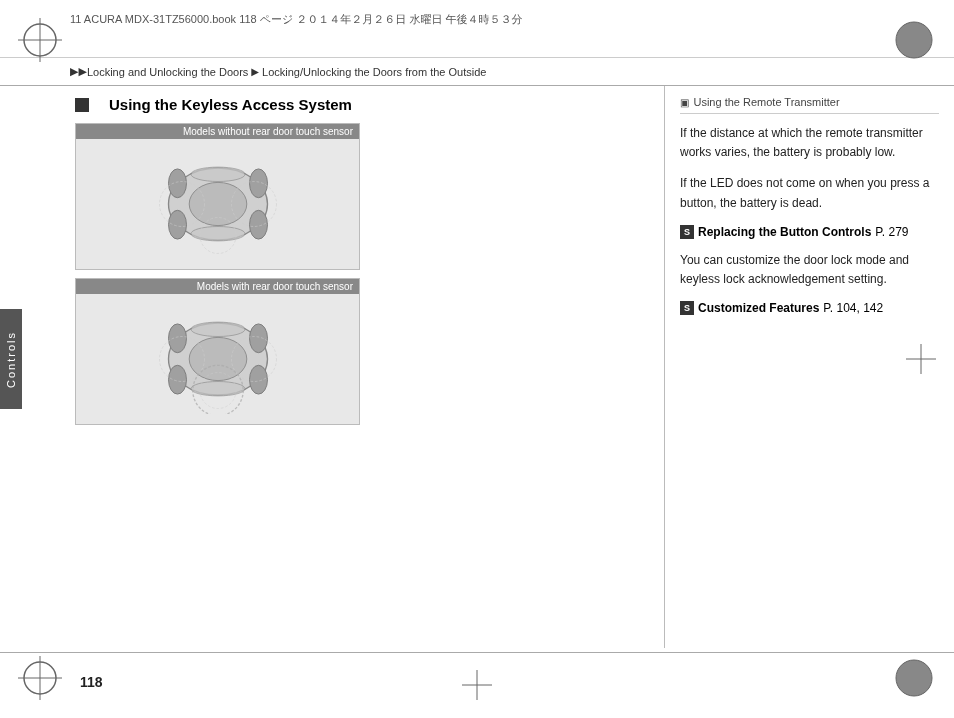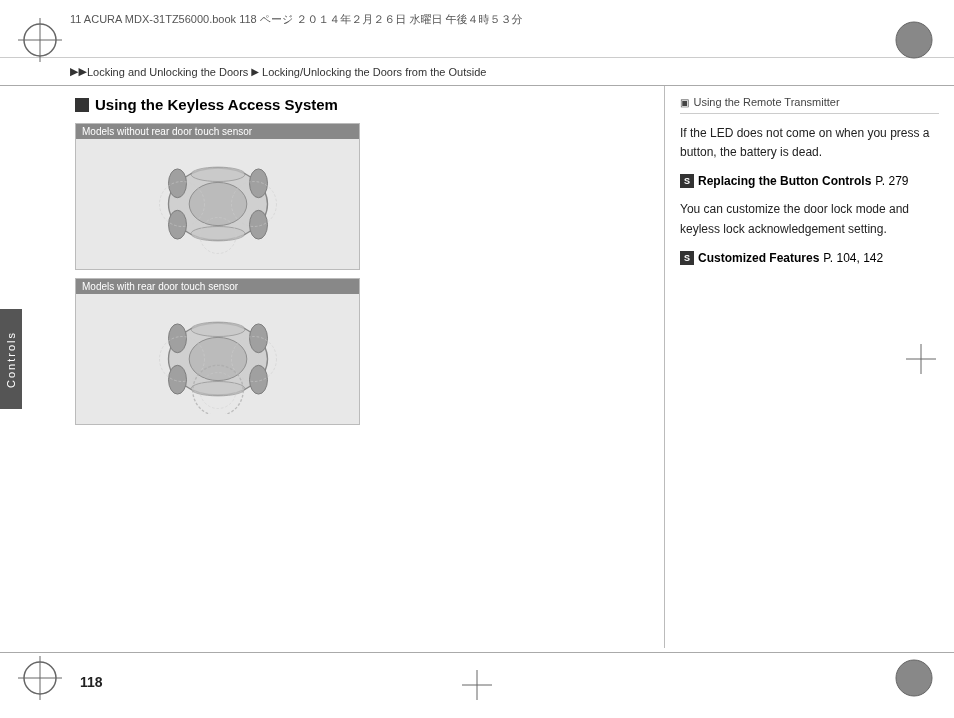--- a/index.html
+++ b/index.html
@@ -85,35 +85,36 @@
       flex-shrink: 0;
       padding: 10px 15px 10px 10px;
     }
 
     .section-title {
       font-size: 15px;
       font-weight: bold;
       margin-bottom: 10px;
       display: flex;
       align-items: center;
-      gap: 6px;
+      gap: 20px;
     }
     .section-title-bar {
       width: 14px;
       height: 14px;
       background: #333;
       display: inline-block;
       flex-shrink: 0;
     }
 
     
     .car-image-section {
       border: 1px solid #bbb;
       background: #f0f0f0;
       margin-bottom: 8px;
+      text-align: right;
     }
     .car-label {
       background: #888;
       color: #fff;
       font-size: 10px;
       padding: 2px 6px;
     }
     .car-image-container {
       width: 100%;
       height: 130px;
@@ -313,20 +314,21 @@
 
   <div class="right-column">
   </div>
 </div>
 
 <div class="right-panel">
   <div class="panel-header">
     <span class="panel-header-icon">▣</span>
     <span>Using the Remote Transmitter</span>
   </div>
+  <p class="panel-text">If the distance at which the remote transmitter works varies, the battery is probably low.</p>
   <p class="panel-text">If the LED does not come on when you press a button, the battery is dead.</p>
   <div class="ref-link">
     <span class="ref-icon">S</span>
     <span class="ref-bold">Replacing the Button Controls</span>
     <span>P. 279</span>
   </div>
   <p class="panel-text">You can customize the door lock mode and keyless lock acknowledgement setting.</p>
   <div class="ref-link">
     <span class="ref-icon">S</span>
     <span class="ref-bold">Customized Features</span>

